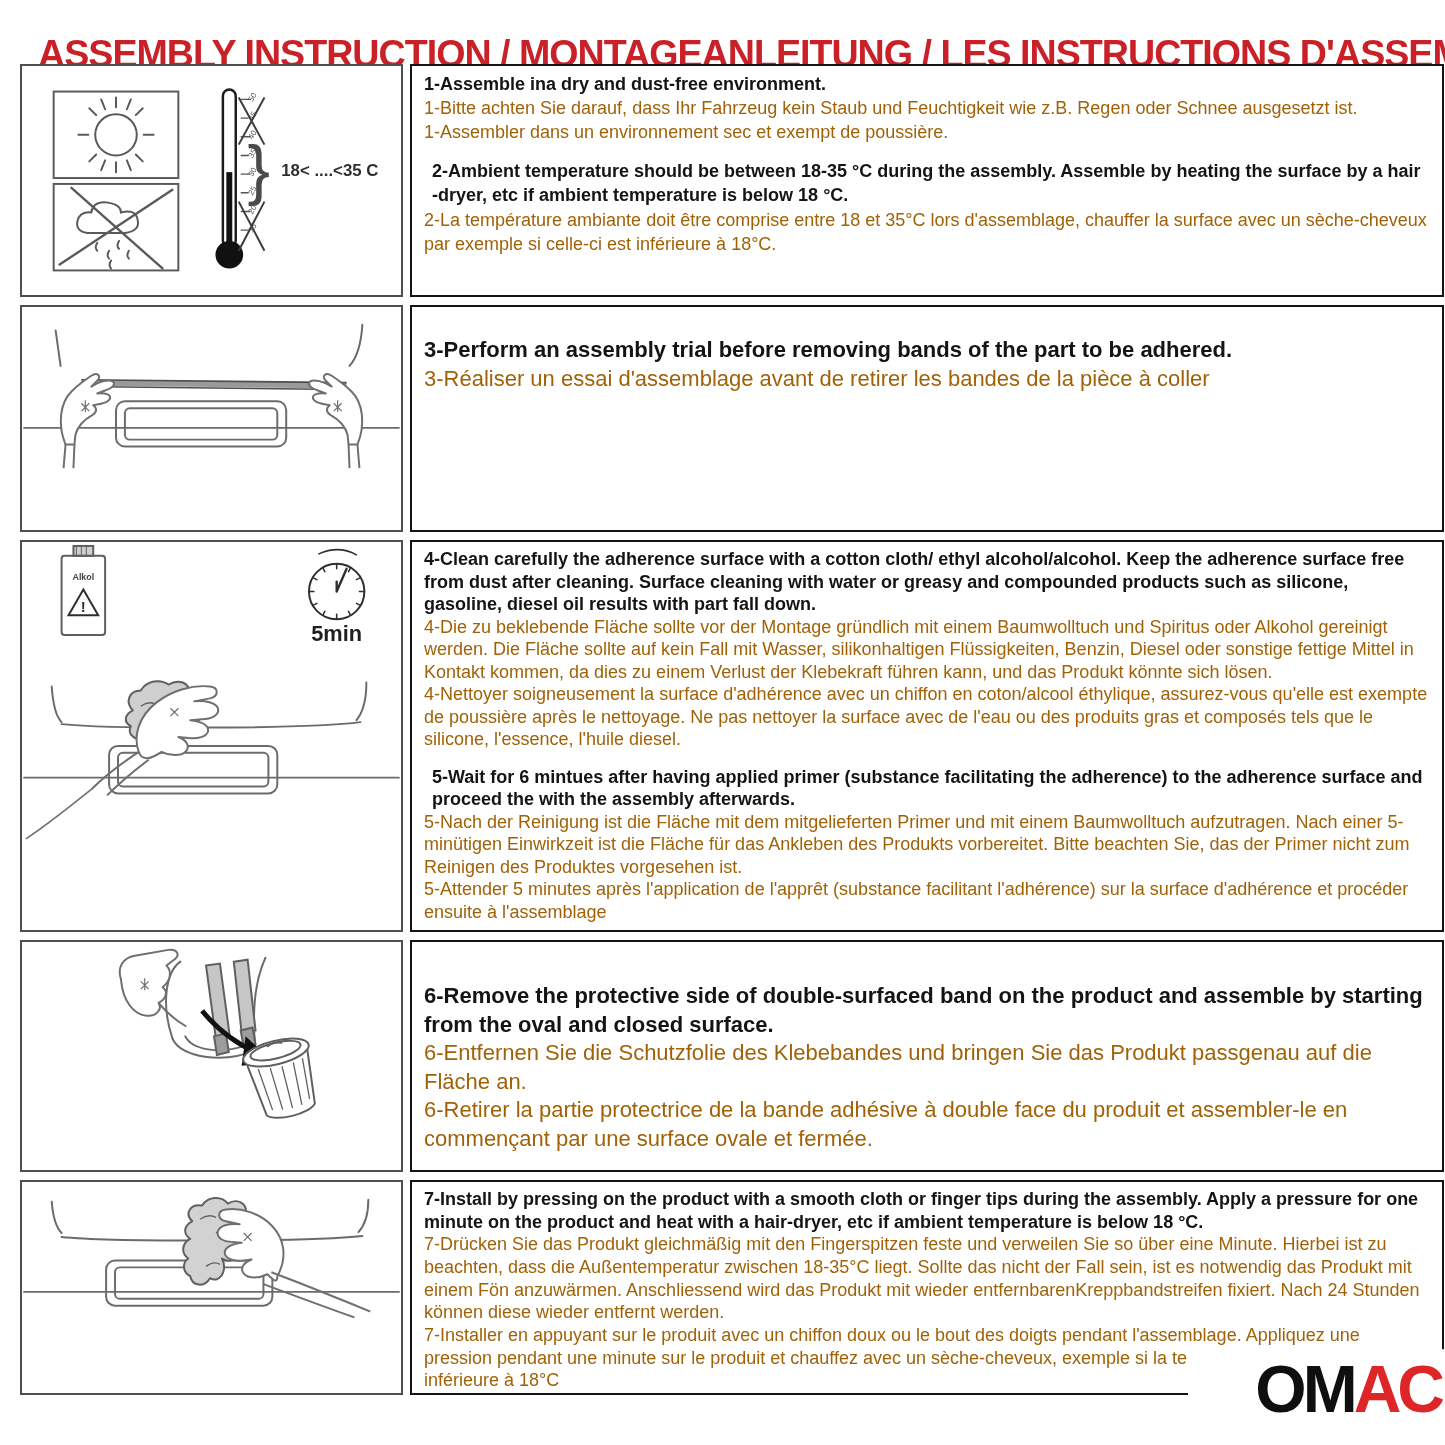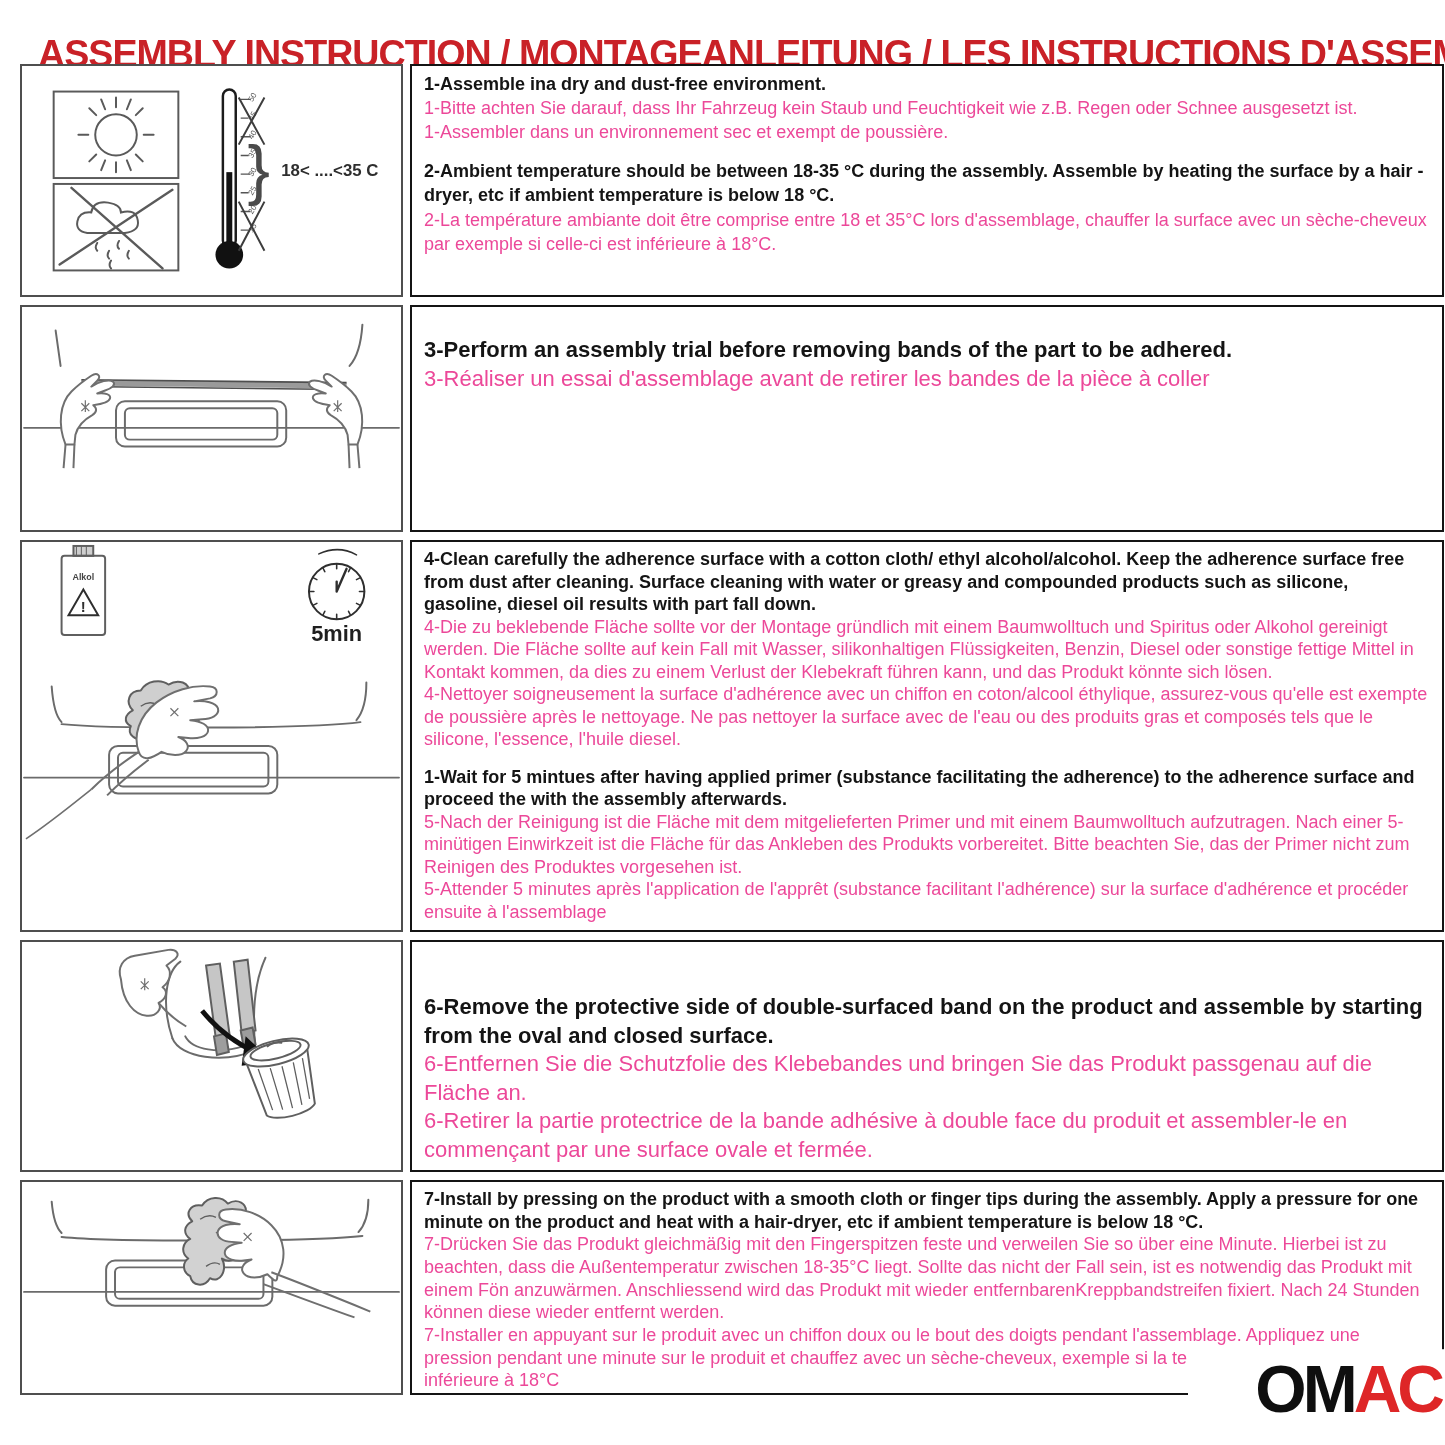--- a/index.html
+++ b/index.html
@@ -29,24 +29,24 @@
     padding:6px 14px 0 12px;
   }
   .txt p{margin:0;}
   
   .sm p{font-size:18px;line-height:1.34;}
   .r3 .txt p{line-height:1.25;}
   .r5 .txt p{line-height:1.26;}
   
   .lg p{font-size:22px;line-height:1.3;}
   .r2 .txt{padding-top:29px;}
-  .r4 .txt{padding-top:51px;}
+  .r4 .txt{padding-top:40px;}
   p.b{font-weight:700;color:#141414;}
-  p.n{font-weight:400;color:#ec4899;}
-  p.gap{margin-top:15px;}
+  p.n{font-weight:400;color:#a16207;}
+  p.gap{margin-top:15px;margin-left:8px;}
   .logo{
     position:absolute;left:1188px;top:1350px;width:257px;height:78px;
     background:#fff;display:flex;align-items:center;justify-content:flex-end;
     font-weight:900;font-size:66px;letter-spacing:-4px;line-height:1;
     transform:scaleY(1.02);z-index:5;padding-right:4px;box-sizing:border-box;
   }
   .logo .lk{color:#0f0f0f;}
   .logo .lr{color:#de2627;}
   svg text{font-family:"Liberation Sans","DejaVu Sans",sans-serif;}
 </style>
@@ -180,21 +180,21 @@
         <path d="M150,168 l8,8 M158,168 l-8,8" fill="none" stroke-width="1.2"></path>
         <path d="M118,212 C100,224 84,236 70,250 M128,220 C112,232 98,244 86,256" fill="none"></path>
         <path d="M70,250 C50,266 28,284 4,300" fill="none" stroke-width="1.6"></path>
       </g>
     </svg>
   </div>
   <div class="txt sm">
     <p class="b">4-Clean carefully the adherence surface with a cotton cloth/ ethyl alcohol/alcohol. Keep the adherence surface free from dust after cleaning. Surface cleaning with water or greasy and compounded products such as silicone, gasoline, diesel oil results with part fall down.</p>
     <p class="n">4-Die zu beklebende Fläche sollte vor der Montage gründlich mit einem Baumwolltuch und Spiritus oder Alkohol gereinigt werden. Die Fläche sollte auf kein Fall mit Wasser, silikonhaltigen Flüssigkeiten, Benzin, Diesel oder sonstige fettige Mittel in Kontakt kommen, da dies zu einem Verlust der Klebekraft führen kann, und das Produkt könnte sich lösen.</p>
     <p class="n">4-Nettoyer soigneusement la surface d'adhérence avec un chiffon en coton/alcool éthylique, assurez-vous qu'elle est exempte de poussière après le nettoyage. Ne pas nettoyer la surface avec de l'eau ou des produits gras et composés tels que le silicone, l'essence, l'huile diesel.</p>
-    <p class="b gap">1-Wait for 5 mintues after having applied primer (substance facilitating the adherence) to the adherence surface and proceed the with the assembly afterwards.</p>
+    <p class="b gap">5-Wait for 6 mintues after having applied primer (substance facilitating the adherence) to the adherence surface and proceed the with the assembly afterwards.</p>
     <p class="n">5-Nach der Reinigung ist die Fläche mit dem mitgelieferten Primer und mit einem Baumwolltuch aufzutragen. Nach einer 5-minütigen Einwirkzeit ist die Fläche für das Ankleben des Produkts vorbereitet. Bitte beachten Sie, das der Primer nicht zum Reinigen des Produktes vorgesehen ist.</p>
     <p class="n">5-Attender 5 minutes après l'application de l'apprêt (substance facilitant l'adhérence) sur la surface d'adhérence et procéder ensuite à l'assemblage</p>
   </div>
 </section>
 
 <section class="row r4">
   <div class="illus">
     <svg viewBox="0 0 383 232" preserveAspectRatio="none">
 
       <g fill="none" stroke="#6b6b6b" stroke-width="2" stroke-linecap="round">

